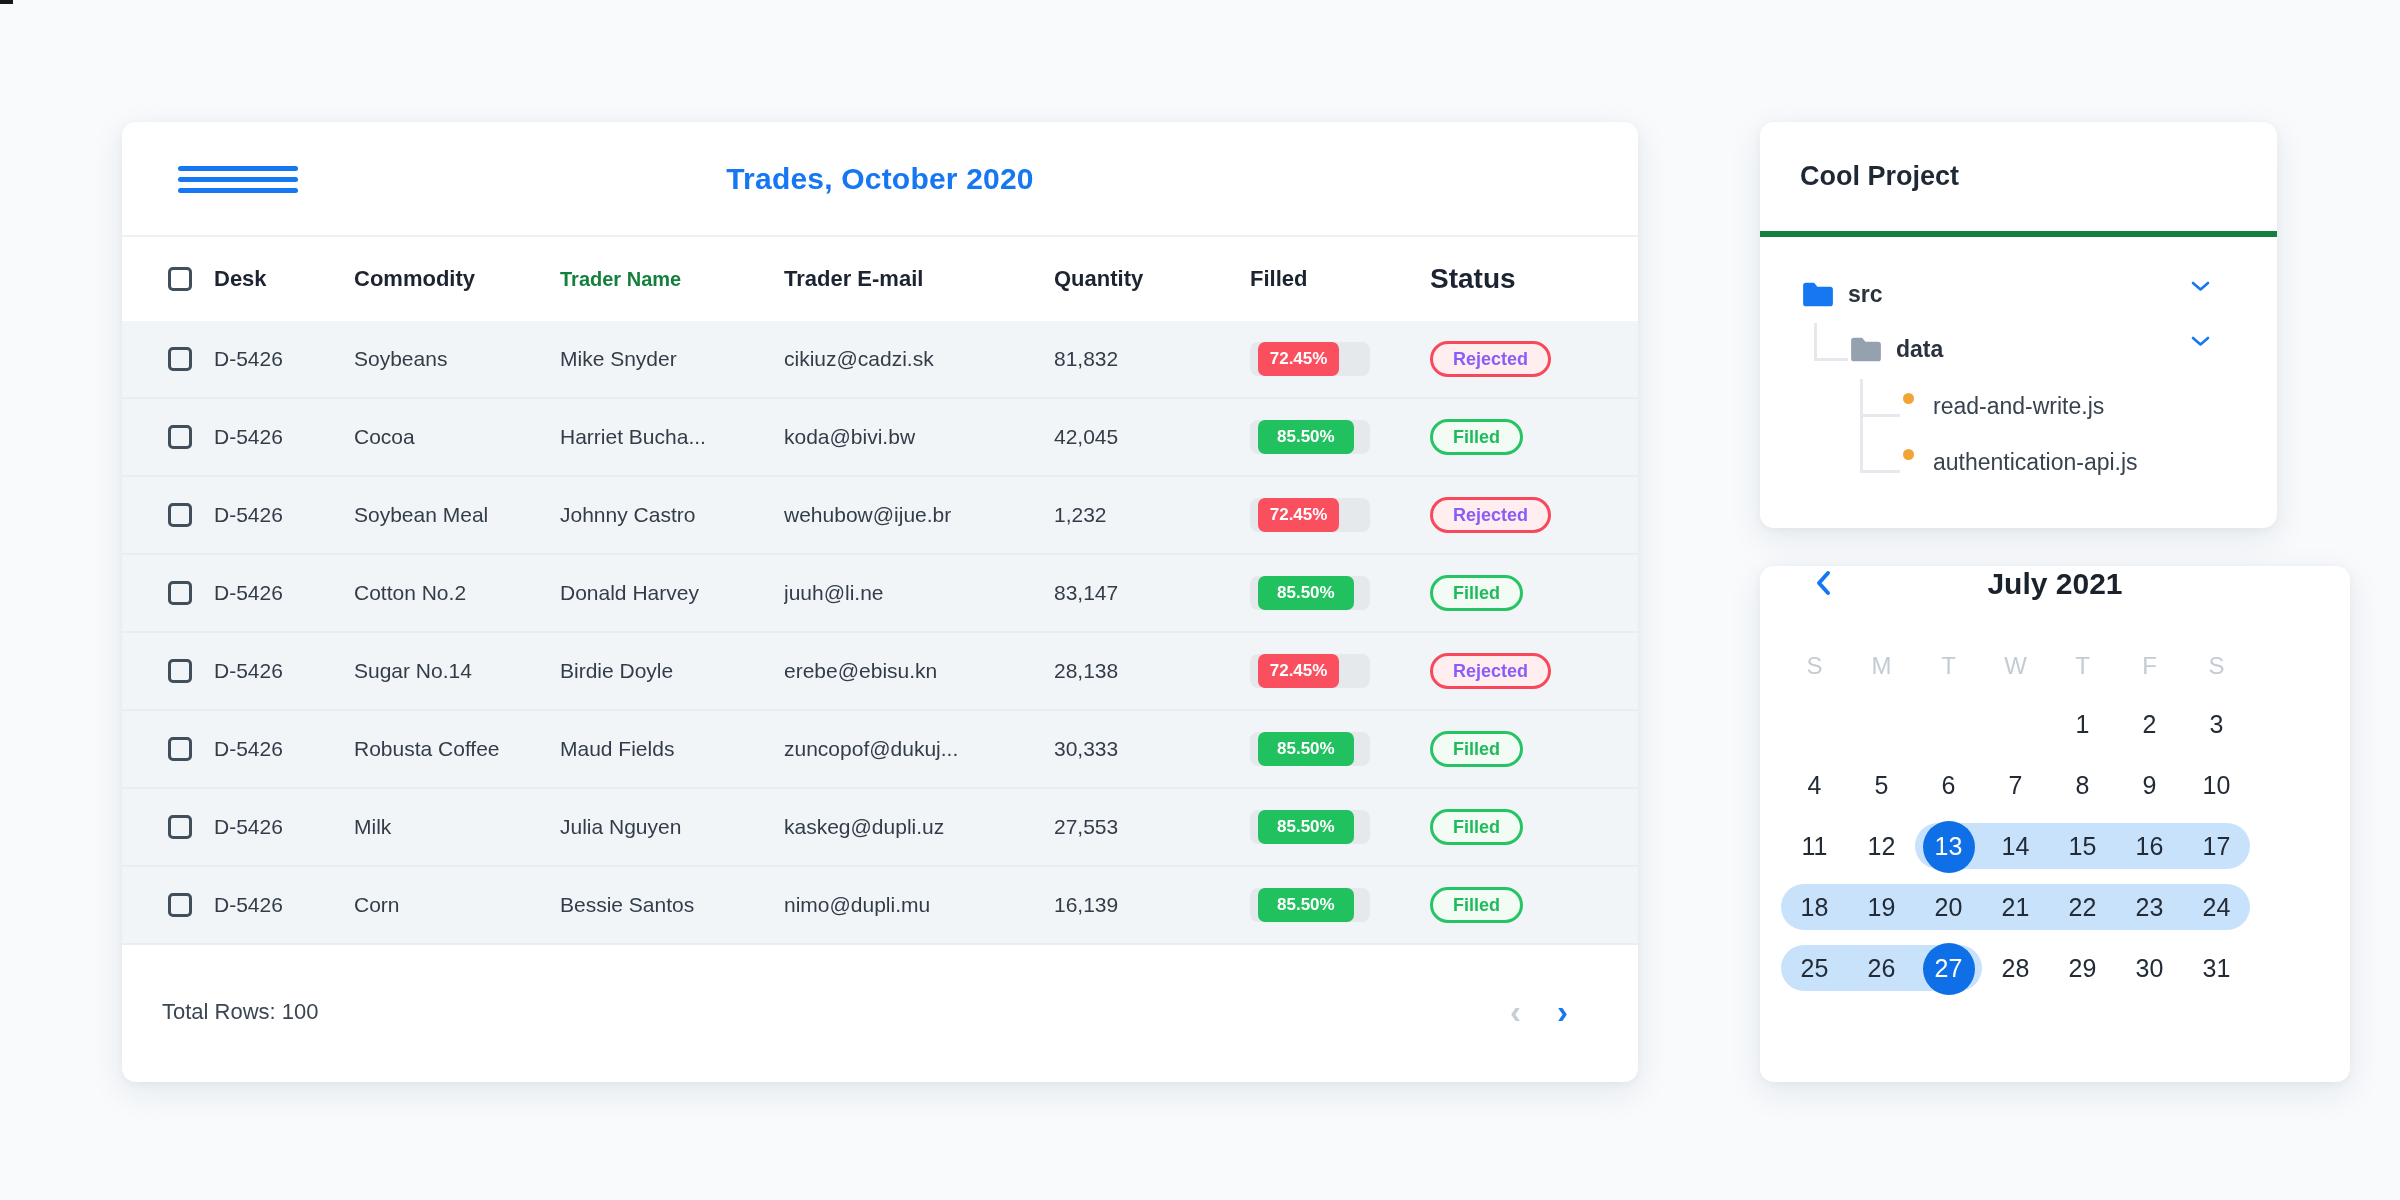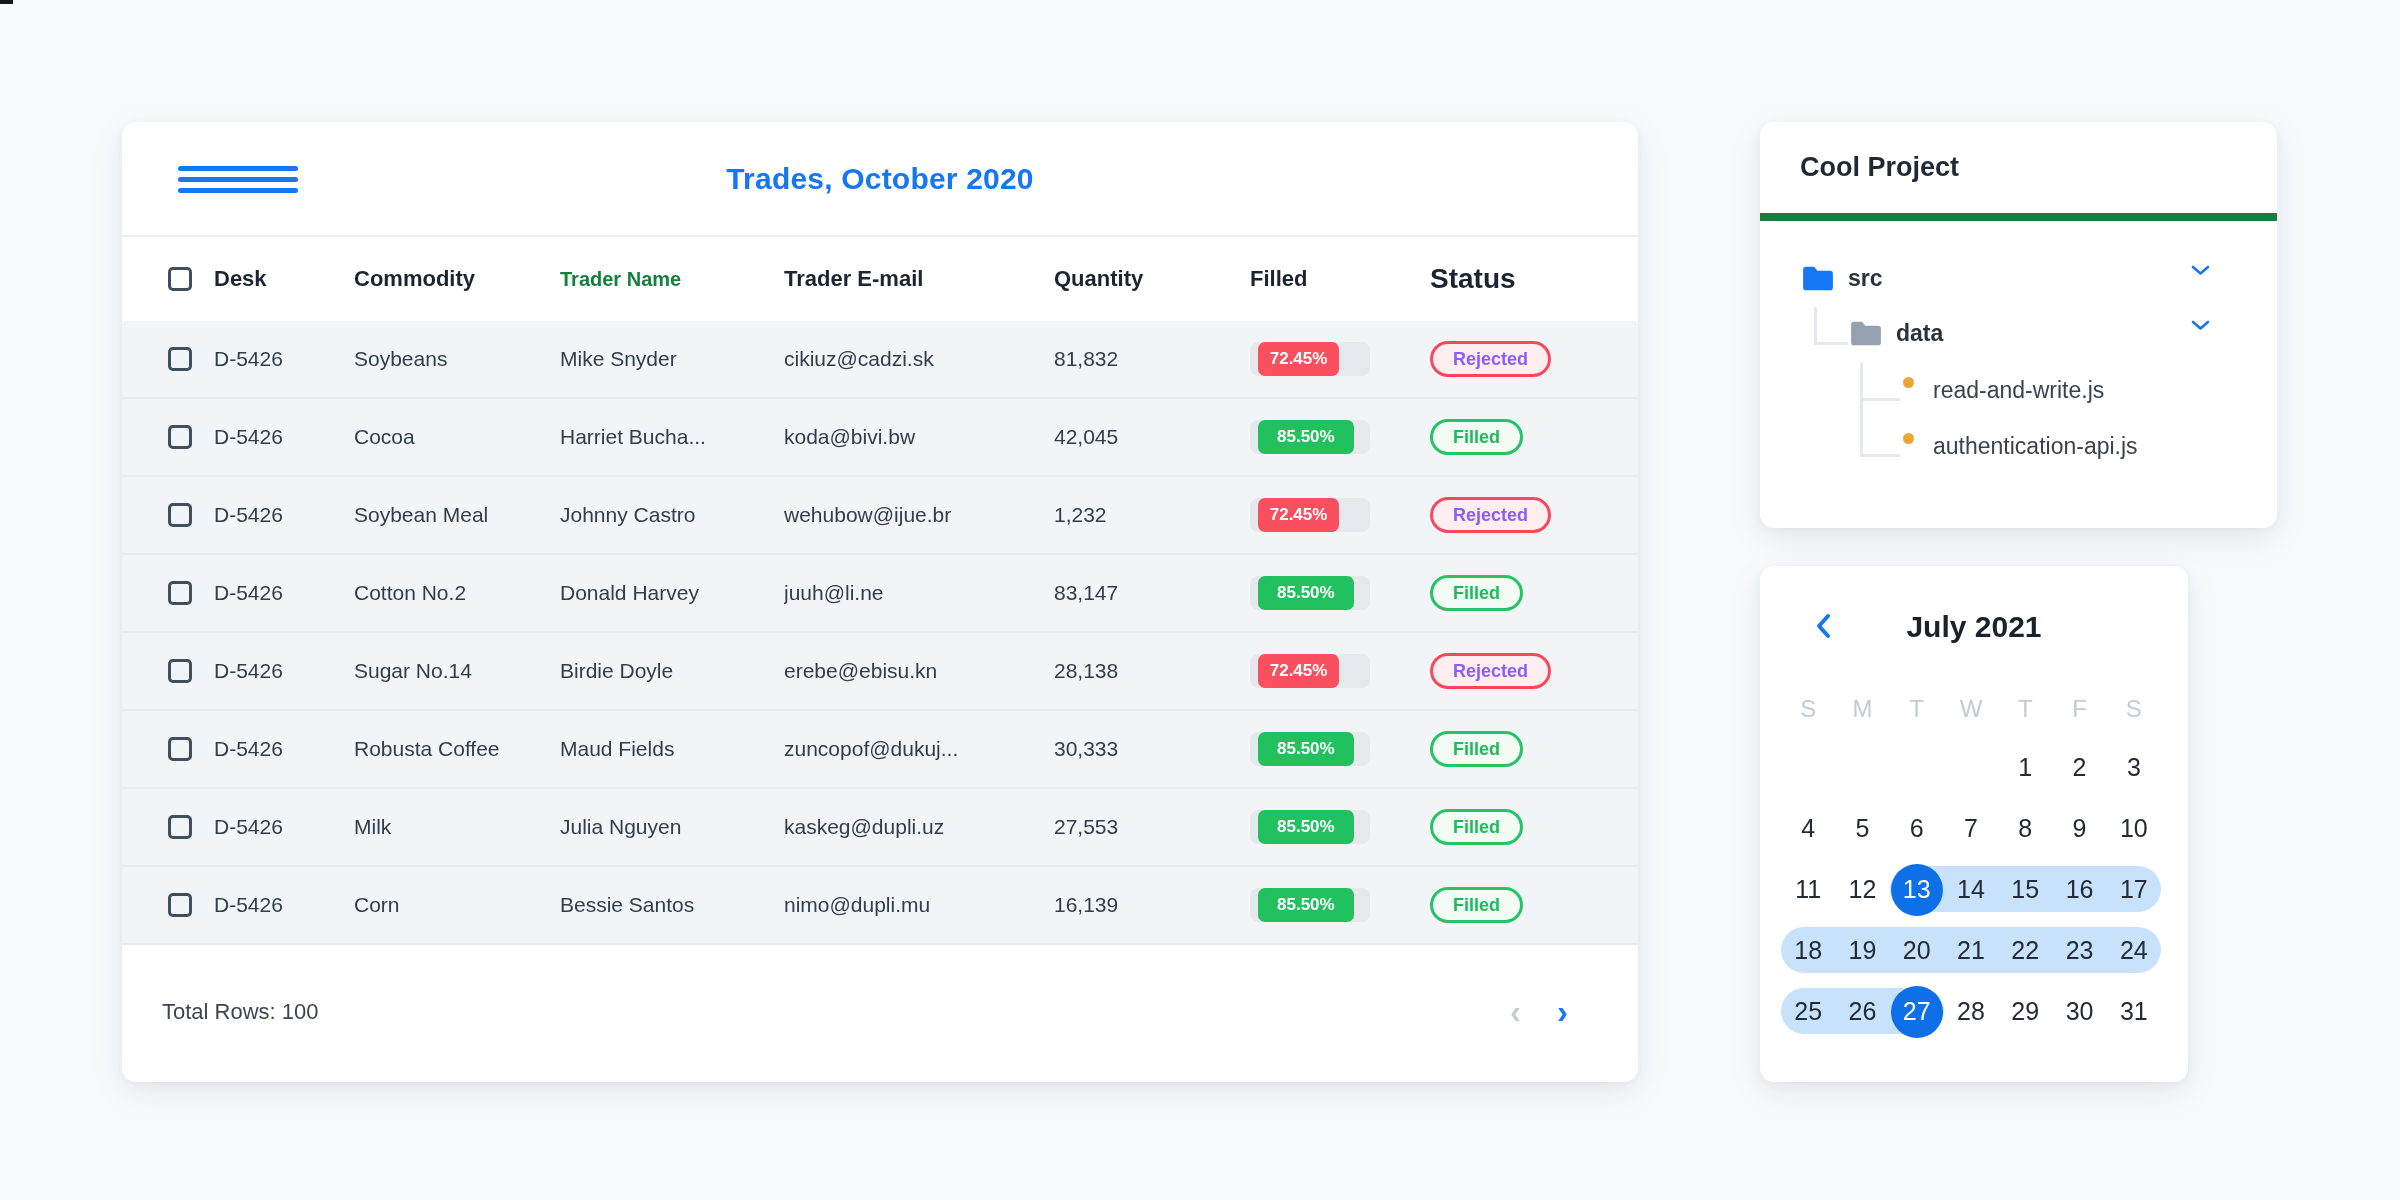--- a/index.html
+++ b/index.html
@@ -64,41 +64,41 @@
   }
   .total-rows { font-size:22px; color:#3B4652; }
   .pager { display:flex; align-items:center; gap:36px; }
   .pg { font-size:33px; font-weight:700; line-height:1; cursor:pointer; }
   .pg-prev { color:#C7CED6; }
   .pg-next { color:#1677F2; }
 
   
   .tree-card { left:1760px; top:122px; width:517px; height:406px; }
   .pc-header {
-    height:99px; border-bottom:8px solid #15803d; display:flex; align-items:center;
+    height:115px; border-bottom:6px solid #15803d; display:flex; align-items:center;
     padding-left:40px; font-size:27px; font-weight:700; color:#1F2935;
   }
   .tree { position:relative; height:289px; }
   .conn { position:absolute; border-left:3px solid #E5E9ED; border-bottom:3px solid #E5E9ED; }
   .conn1 { left:54px;  top:86px;  width:34px; height:38px; }
   .conn2 { left:100px; top:142px; width:40px; height:38px; }
   .conn3 { left:100px; top:142px; width:40px; height:94px; }
   .tree-row { position:absolute; height:44px; display:flex; align-items:flex-start; right:16px; cursor:pointer; }
   .tree-row0 { top:44px;  left:41px; }
   .tree-row1 { top:99px;  left:89px; }
   .tree-row2 { top:156px; left:143px; }
   .tree-row3 { top:212px; left:143px; }
   .tree-ic { display:inline-flex; margin-right:13px; }
   .tree-label { font-size:23px; color:#39434F; }
   .tree-label.bold { font-weight:700; color:#2A333D; }
   .tree-chev { position:absolute; right:51px; display:inline-flex; cursor:pointer; }
   .bullet { width:11px; height:11px; border-radius:50%; background:#F0A434; margin-right:19px; flex:none; }
 
   
-  .cal-card { left:1760px; top:566px; width:428px; height:516px; padding-top:43px; }
+  .cal-card { left:1760px; top:566px; width:590px; height:516px; }
   .cal-header { position:relative; height:36px; margin-bottom:44px; }
   .cal-title { text-align:center; font-size:30px; font-weight:700; color:#1A222C; line-height:36px; }
   .cal-prev { position:absolute; left:55px; top:4px; display:inline-flex; cursor:pointer; }
   .weekdays { display:flex; margin:0 27px 0 21px; height:40px; }
   .wd { width:67px; text-align:center; line-height:40px; font-size:24px; color:#C3CBD4; }
   .weeks { margin:8px 27px 0 21px; }
   .week { display:flex; height:61px; }
   .daycell { width:67px; position:relative; display:flex; align-items:center; justify-content:center; cursor:pointer; }
   .band { position:absolute; left:0; right:0; top:7px; bottom:8px; background:#C9E2FB; }
   .band.cap-l { border-top-left-radius:23px; border-bottom-left-radius:23px; }

